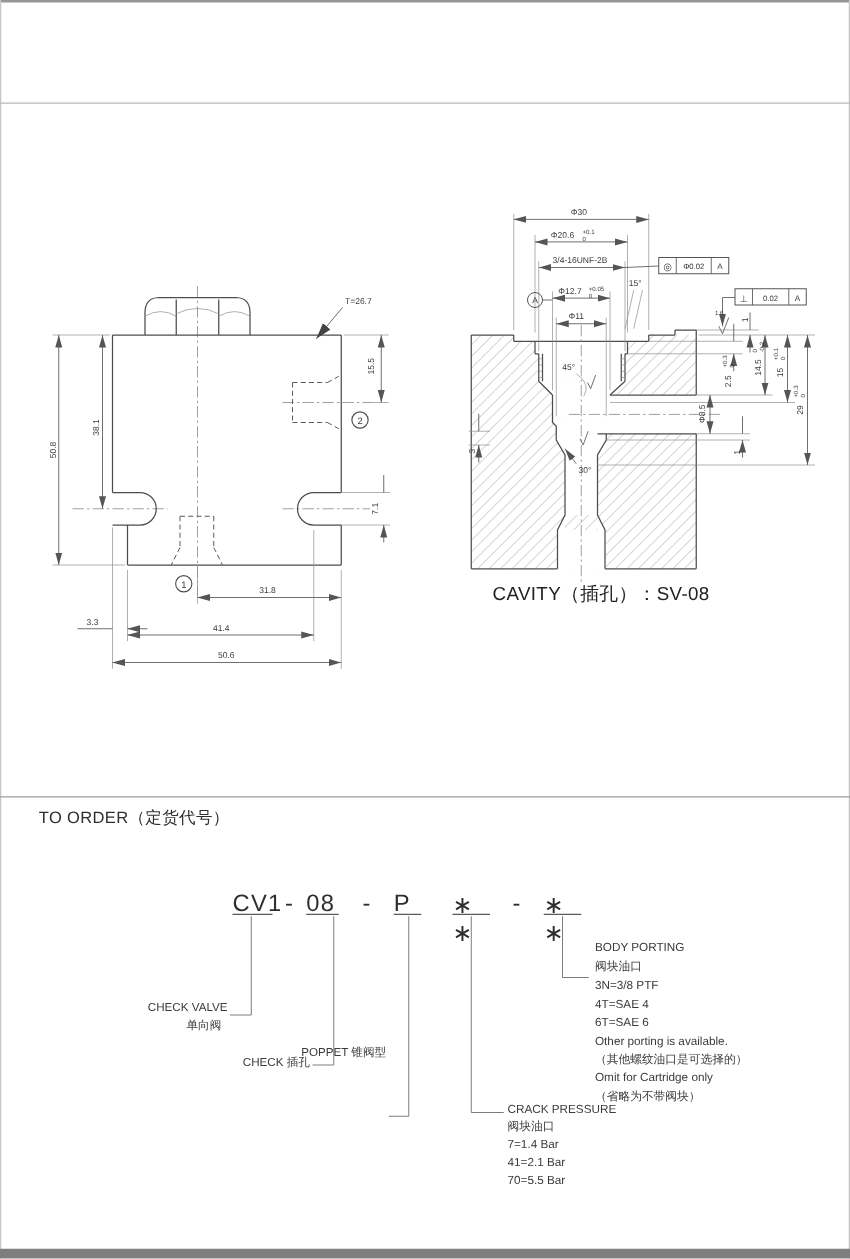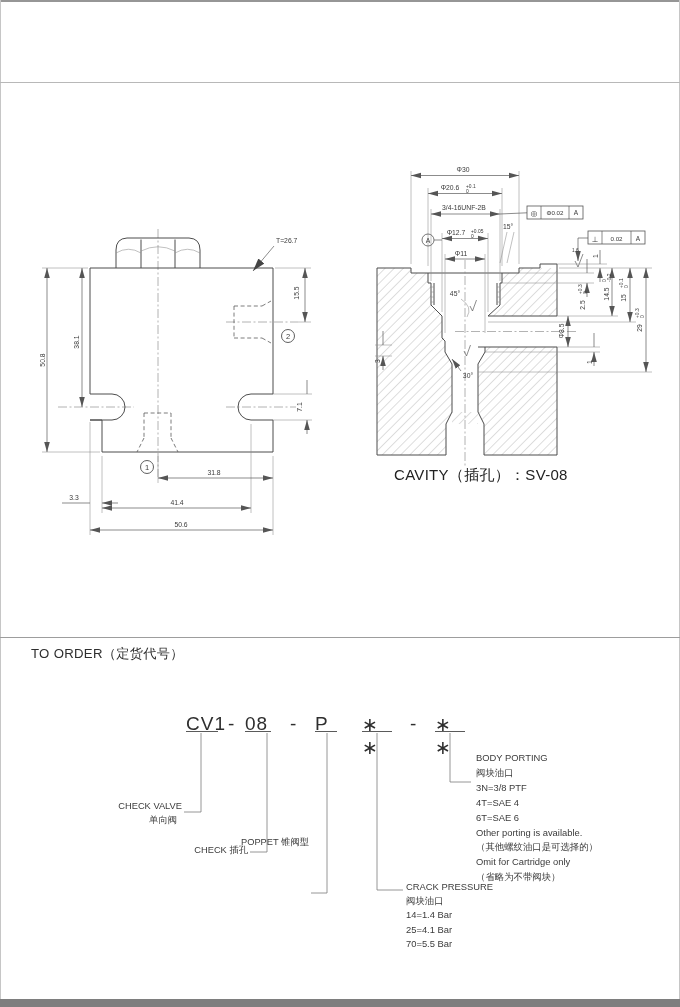--- a/index.html
+++ b/index.html
@@ -276,22 +276,22 @@
   <div class="lbl r" style="left:97px;top:800px;width:85px;">
     <div>CHECK VALVE</div>
     <div style="padding-right:5px;">单向阀</div>
   </div>
   <div class="lbl r" style="left:152px;top:844px;width:96px;">CHECK 插孔</div>
   <div class="lbl r" style="left:207px;top:836px;width:102px;">POPPET 锥阀型</div>
 
   <div class="blk crack" style="left:406px;top:880px;">
     <div>CRACK PRESSURE</div>
     <div>阀块油口</div>
-    <div>14=1.4 Bar</div>
-    <div>25=4.1 Bar</div>
+    <div>7=1.4 Bar</div>
+    <div>41=2.1 Bar</div>
     <div>70=5.5 Bar</div>
   </div>
 
   <div class="blk" style="left:476px;top:751px;">
     <div>BODY PORTING</div>
     <div>阀块油口</div>
     <div>3N=3/8  PTF</div>
     <div>4T=SAE  4</div>
     <div>6T=SAE  6</div>
     <div>Other porting is available.</div>

